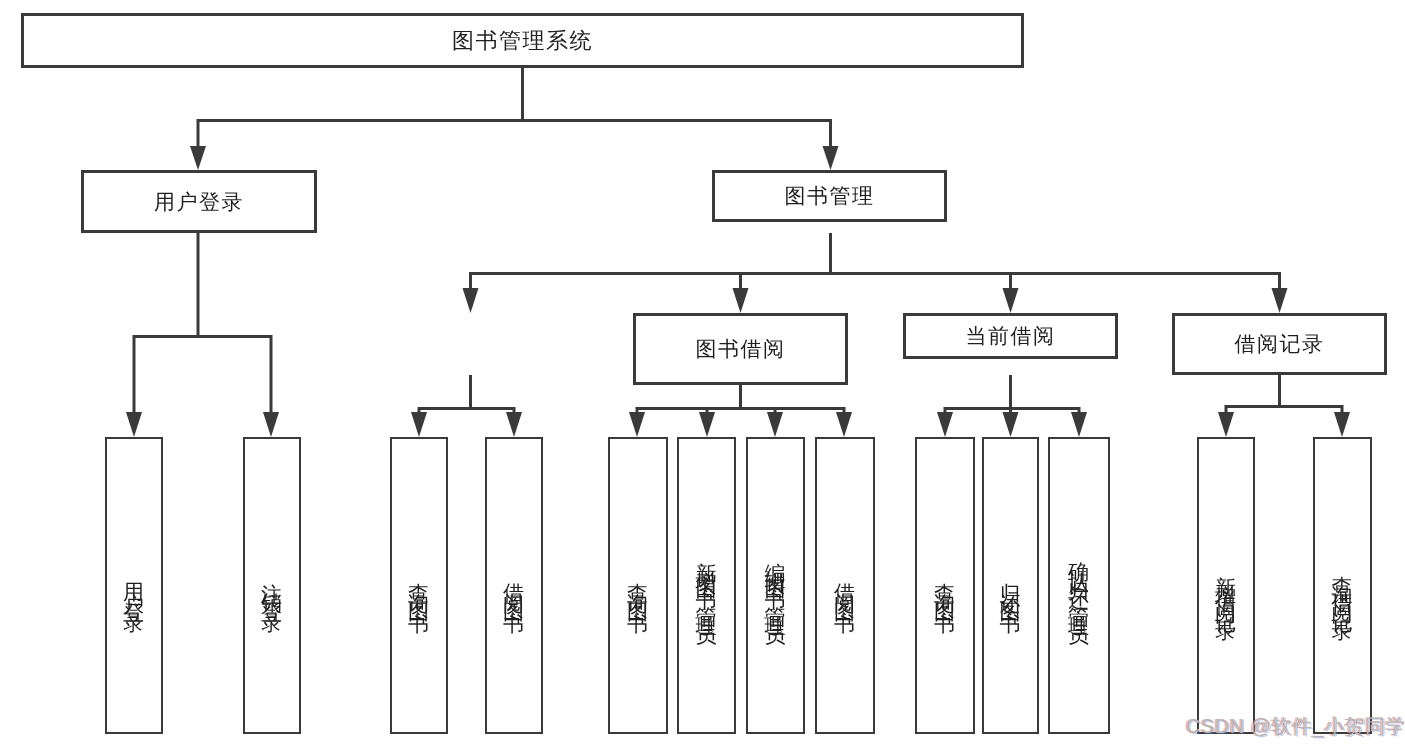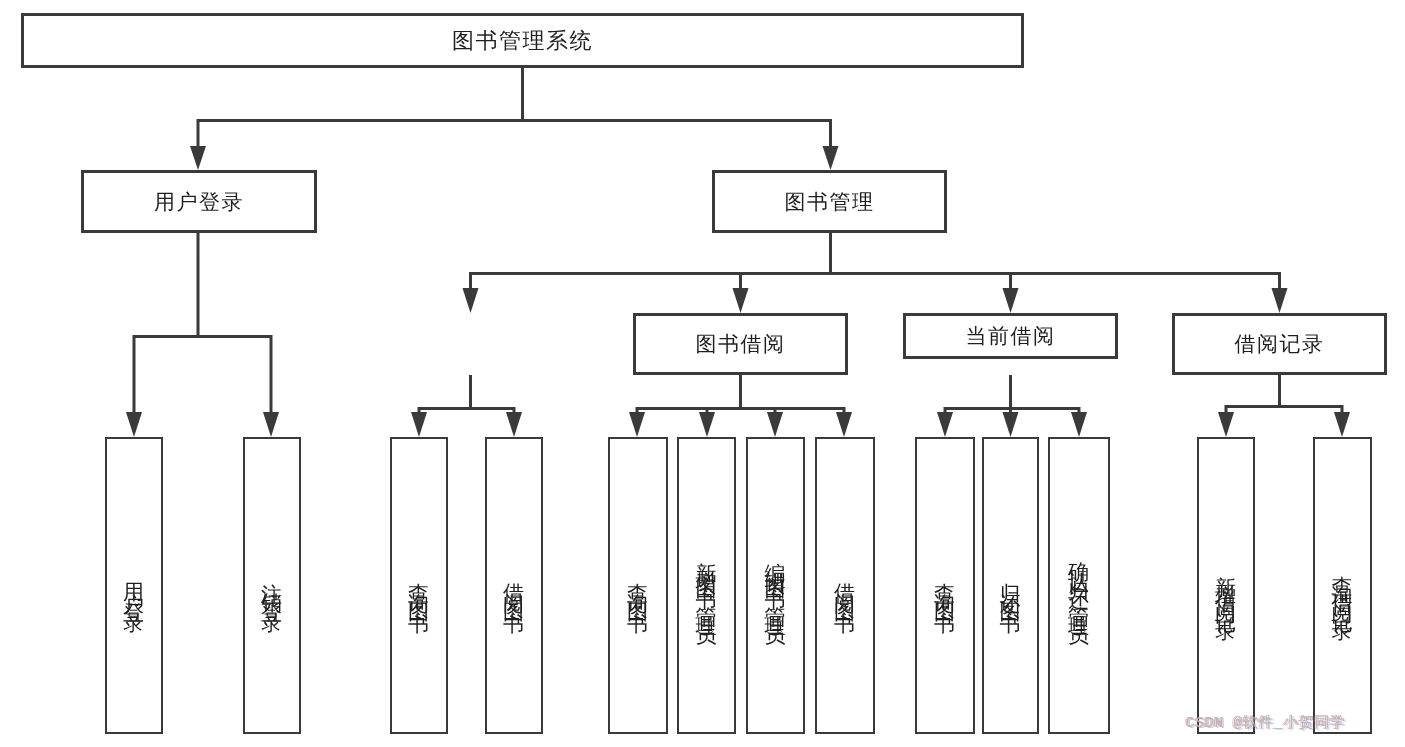--- a/index.html
+++ b/index.html
@@ -46,26 +46,25 @@
     text-orientation: mixed;
     font-size: 21px;
     line-height: 1;
     letter-spacing: 10px;
   }
   .leaf.long .vtext { letter-spacing: 9px; }
   #watermark {
     position: absolute;
     left: 1186px;
     top: 713px;
-    font-size: 15px;
+    font-size: 20px;
     color: var(--watermark);
     letter-spacing: 0.5px;
     white-space: nowrap;
     text-shadow: -1.5px -0.5px 0 rgba(235, 90, 60, 0.45), 1.5px 0.5px 0 rgba(90, 140, 235, 0.4);
-    font-family: Liberation Mono, monospace;
   }
 </style>
 </head>
 <body>
 
 <div id="canvas">
 
   <svg id="connectors" viewBox="0 0 1405 747" xmlns="http://www.w3.org/2000/svg">
 
     <g>
@@ -116,25 +115,25 @@
     </g>
   </svg>
 
   <div class="box hdr root" style="left:21px;top:13px;width:1003px;height:55px">
     <span class="lbl">图书管理系统</span>
   </div>
 
   <div class="box hdr" style="left:81px;top:170px;width:236px;height:63px">
     <span class="lbl">用户登录</span>
   </div>
-  <div class="box hdr" style="left:712px;top:170px;width:235px;height:63px">
+  <div class="box hdr" style="left:712px;top:170px;width:235px;height:52px">
     <span class="lbl">图书管理</span>
   </div>
 
-  <div class="box hdr" style="left:633px;top:313px;width:215px;height:62px">
+  <div class="box hdr" style="left:633px;top:313px;width:215px;height:72px">
     <span class="lbl">图书借阅</span>
   </div>
   <div class="box hdr" style="left:903px;top:313px;width:215px;height:46px">
     <span class="lbl">当前借阅</span>
   </div>
   <div class="box hdr" style="left:1172px;top:313px;width:215px;height:62px">
     <span class="lbl">借阅记录</span>
   </div>
 
   <div class="box leaf" style="left:105px;top:437px;width:58px;height:297px">

